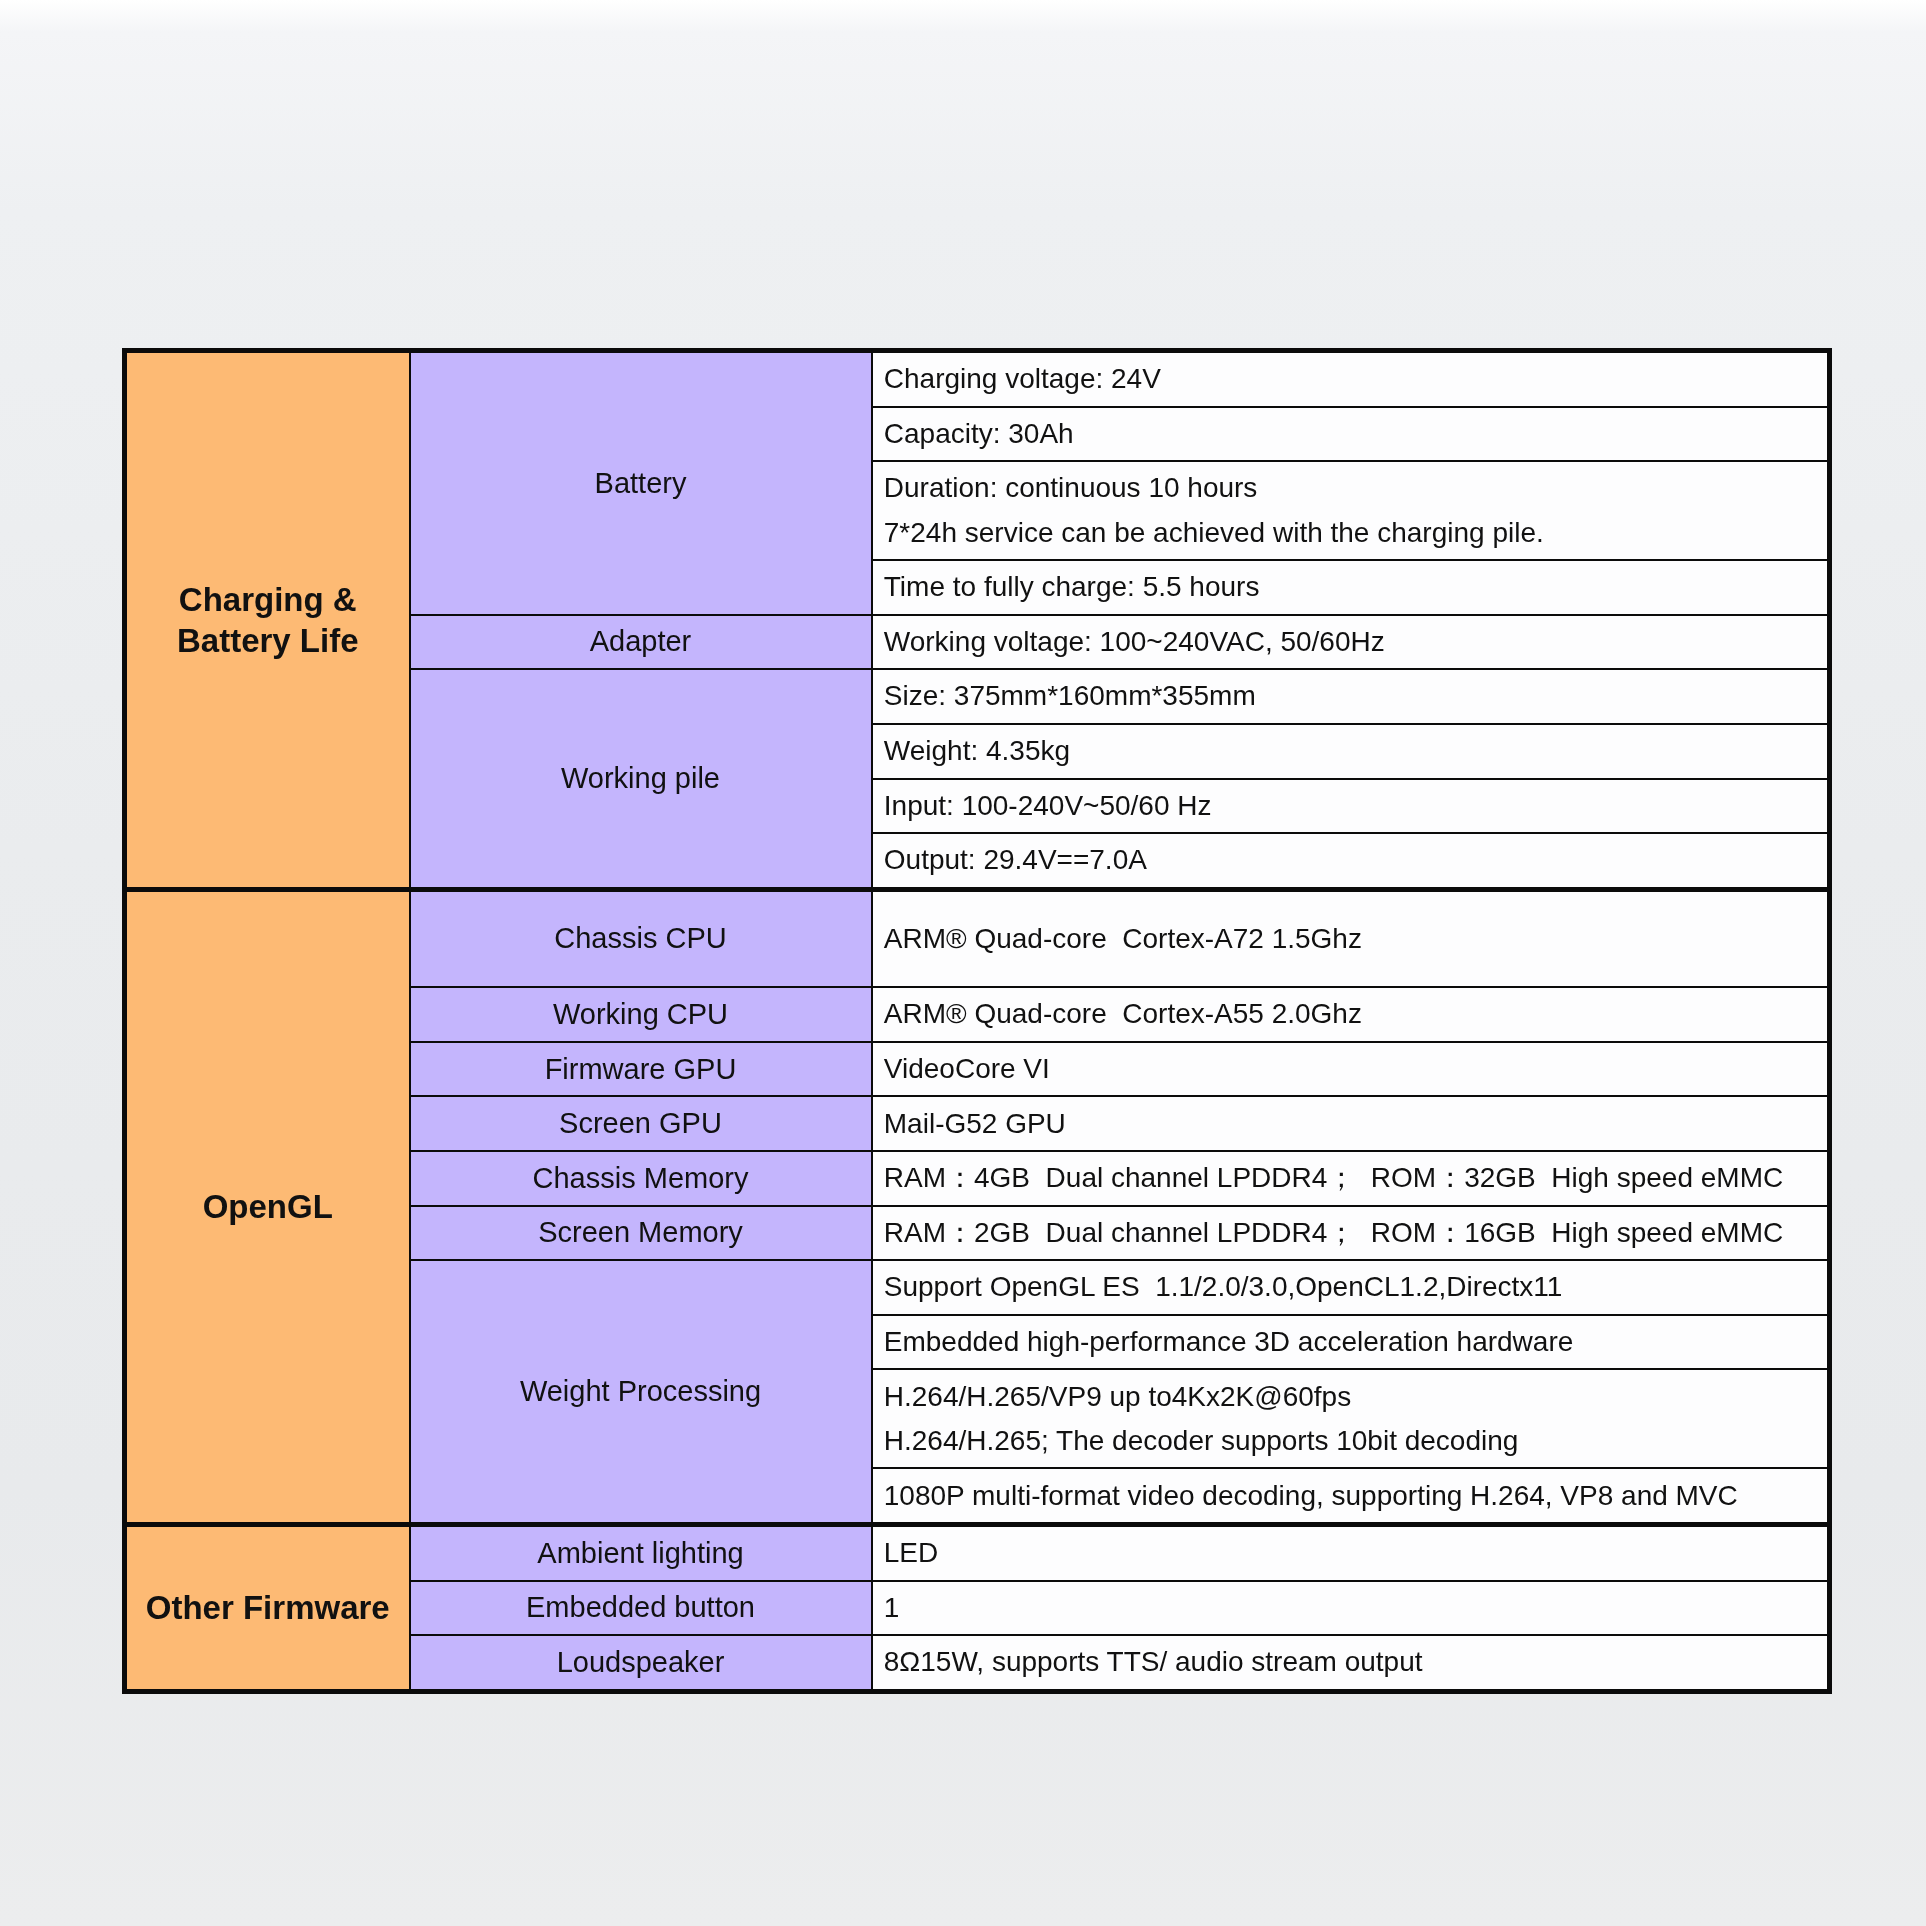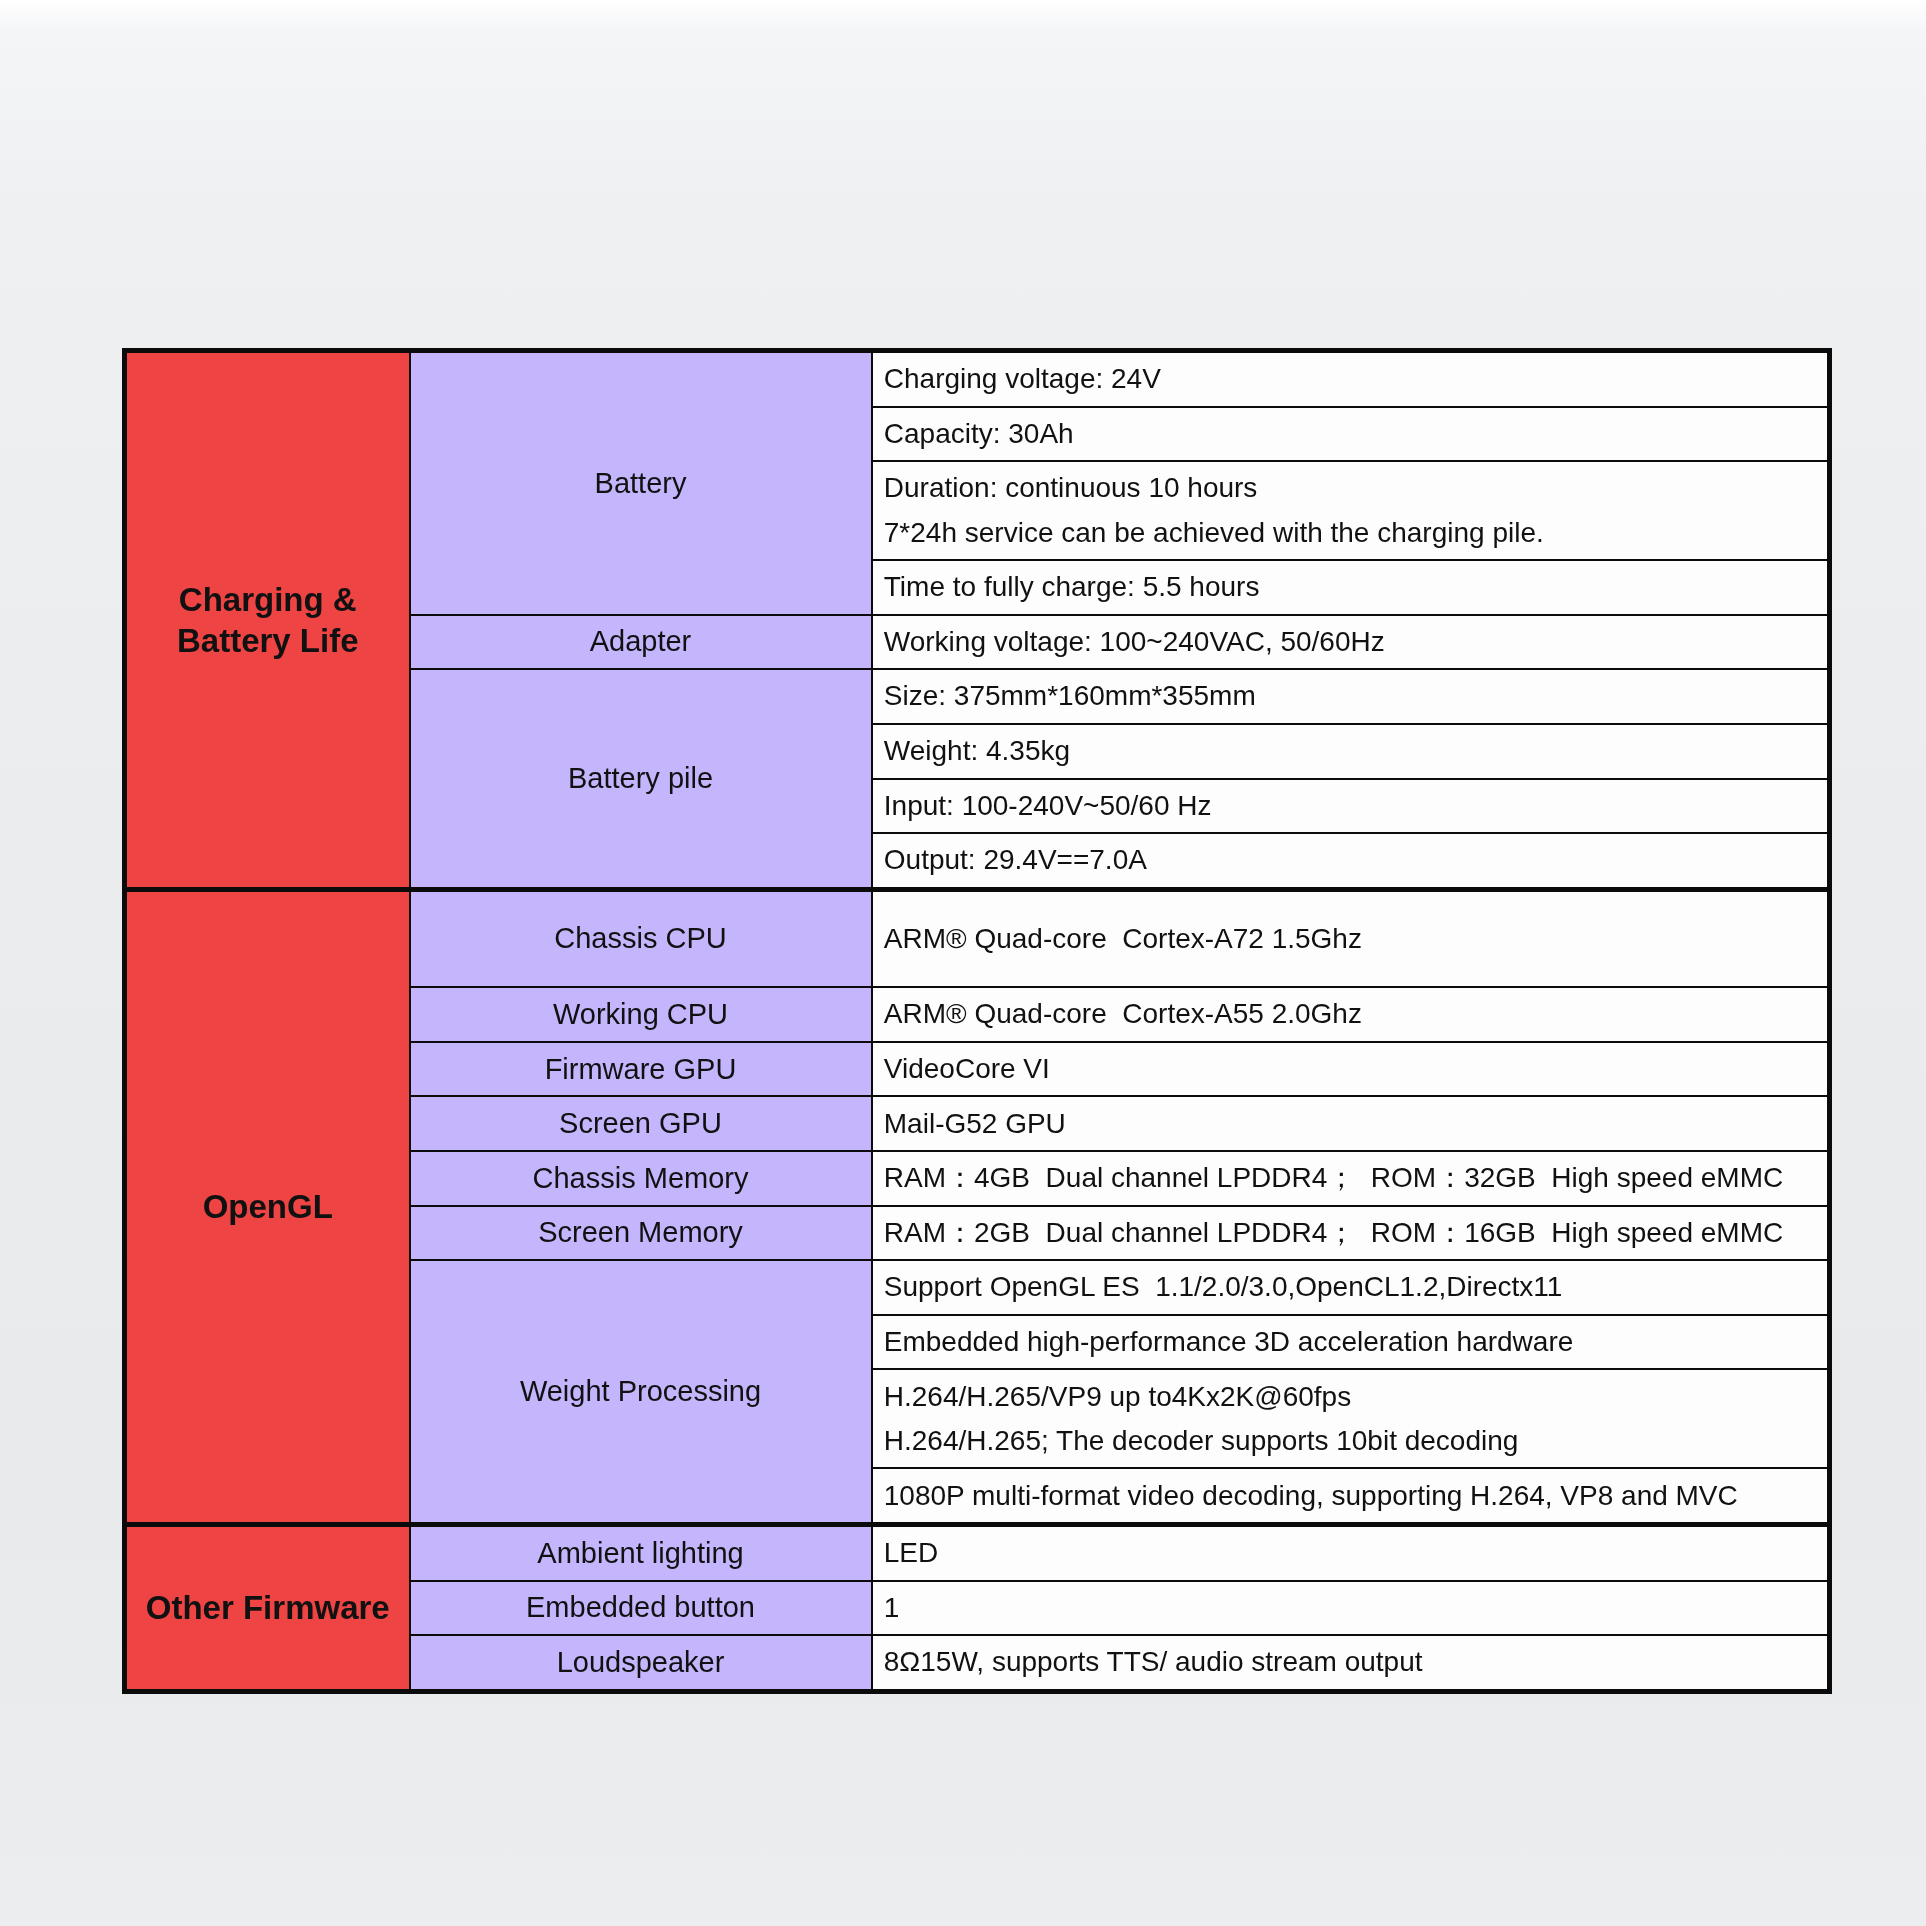--- a/index.html
+++ b/index.html
@@ -24,21 +24,21 @@
     border: 5px solid #0b0b0b;
     background: #fdfdfe;
   }
   table.spec td {
     border: 2.8px solid #0b0b0b;
     vertical-align: middle;
     overflow: hidden;
   }
   tr.sec td { border-top-width: 5px; }
   td.cat {
-    background: #ef4444;
+    background: #fdba74;
     font-weight: bold;
     font-size: 33px;
     line-height: 1.25;
     text-align: center;
     padding: 2.8px 4.2px;
   }
   td.sub {
     background: #c4b5fd;
     font-size: 29px;
     text-align: center;
@@ -79,21 +79,21 @@
 7*24h service can be achieved with the charging pile.</td>
     </tr>
     <tr style="height:47px">
       <td class="val">Time to fully charge: 5.5 hours</td>
     </tr>
     <tr style="height:47px">
       <td class="sub">Adapter</td>
       <td class="val">Working voltage: 100~240VAC, 50/60Hz</td>
     </tr>
     <tr style="height:50px">
-      <td class="sub" rowspan="4">Battery pile</td>
+      <td class="sub" rowspan="4">Working pile</td>
       <td class="val">Size: 375mm*160mm*355mm</td>
     </tr>
     <tr style="height:47px">
       <td class="val">Weight: 4.35kg</td>
     </tr>
     <tr style="height:47px">
       <td class="val">Input: 100-240V~50/60 Hz</td>
     </tr>
     <tr style="height:47px">
       <td class="val">Output: 29.4V==7.0A</td>

